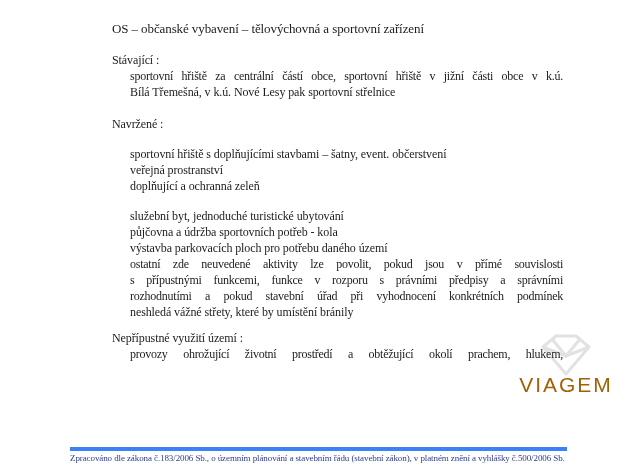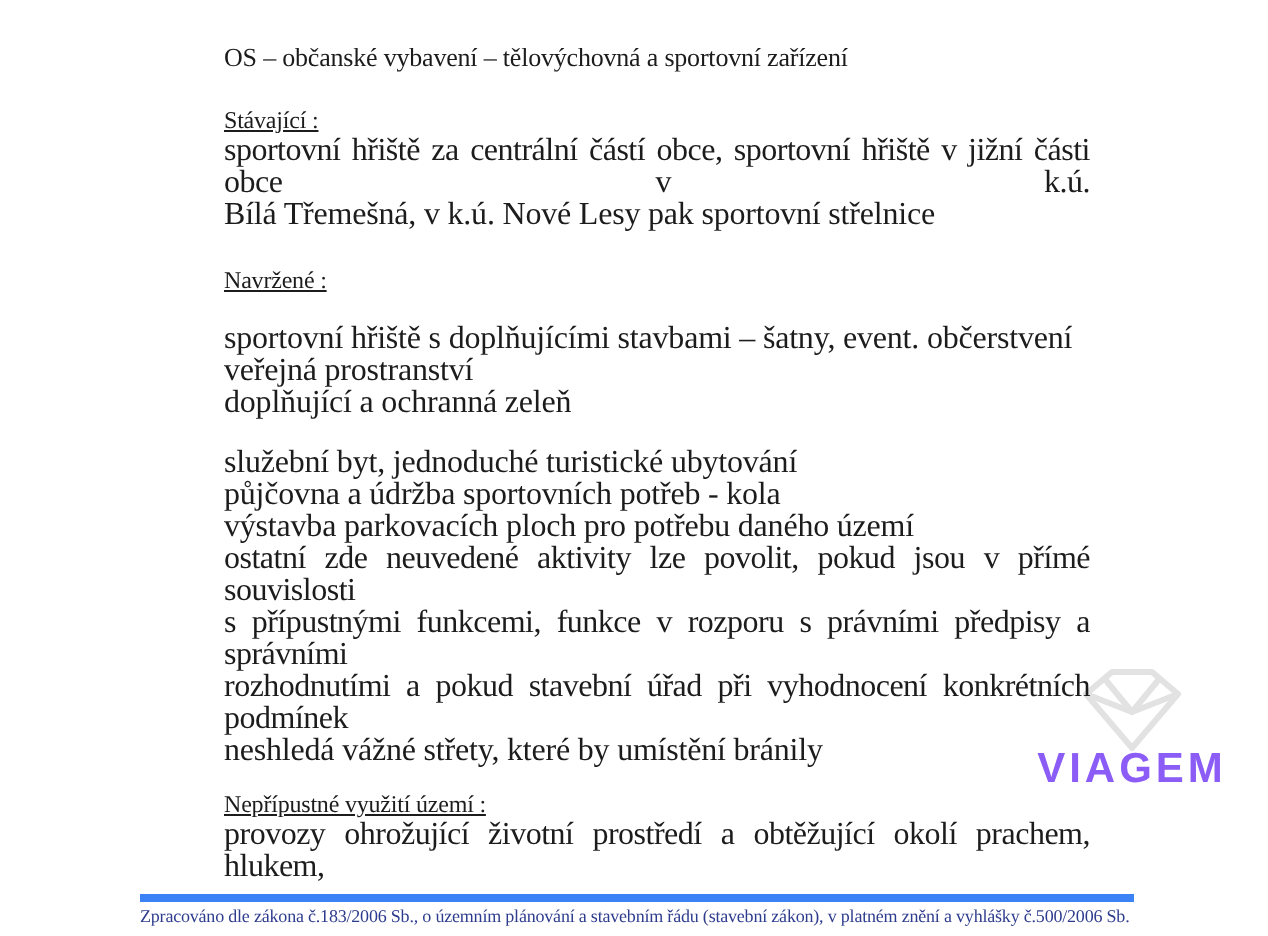--- a/index.html
+++ b/index.html
@@ -30,49 +30,50 @@
   .sec1 { margin-top: 15px; }
   .sec2 { margin-top: 16px; }
   .sec3 { margin-top: 14px; }
   .sec4 { margin-top: 14px; }
   .sec5 { margin-top: 10px; }
   .heading {
     font-size: 12px;
     line-height: 16px;
     letter-spacing: -0.1px;
   }
-  .heading .u { text-decoration: underline; }
+  .heading .u { }
   .line {
-    font-size: 16px;
+    font-size: 12px;
     line-height: 16px;
     letter-spacing: -0.1px;
+    margin-left: 18px;
     width: 433px;
   }
   .just {
     text-align: justify;
     text-align-last: justify;
     letter-spacing: -0.25px;
   }
   .watermark {
     position: absolute;
     left: 514px;
     top: 334px;
     width: 104px;
     text-align: center;
     z-index: 1;
     user-select: none;
   }
   .watermark .gem { display: block; margin: 0 auto; }
   .watermark .wm-text {
     font-family: "Liberation Sans", sans-serif;
-    font-weight: bold;
+    font-weight: normal;
     font-size: 21px;
     line-height: 20px;
     letter-spacing: 2px;
-    color: #8b5cf6;
+    color: #a16207;
     margin-top: -1px;
   }
   .footer {
     position: absolute;
     left: 70px;
     top: 447px;
     width: 497px;
     border-top: 4px solid #3b82f6;
     padding-top: 2px;
     z-index: 2;

